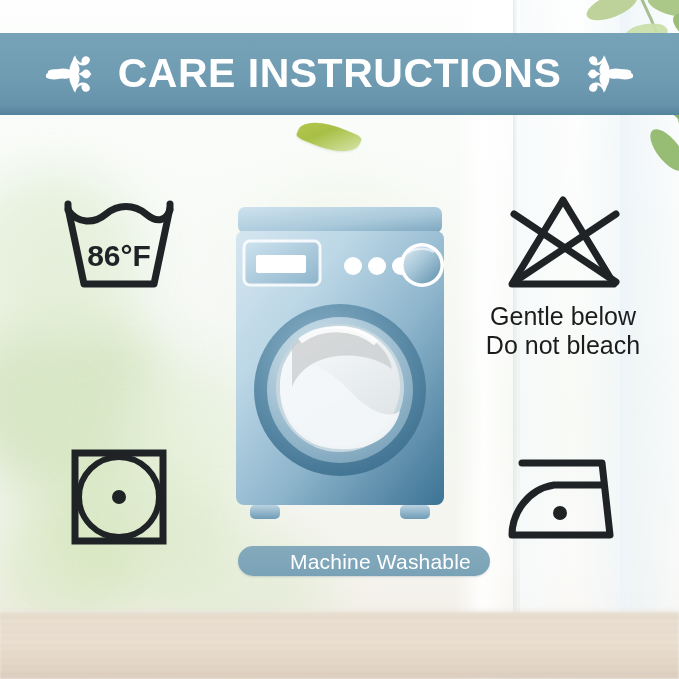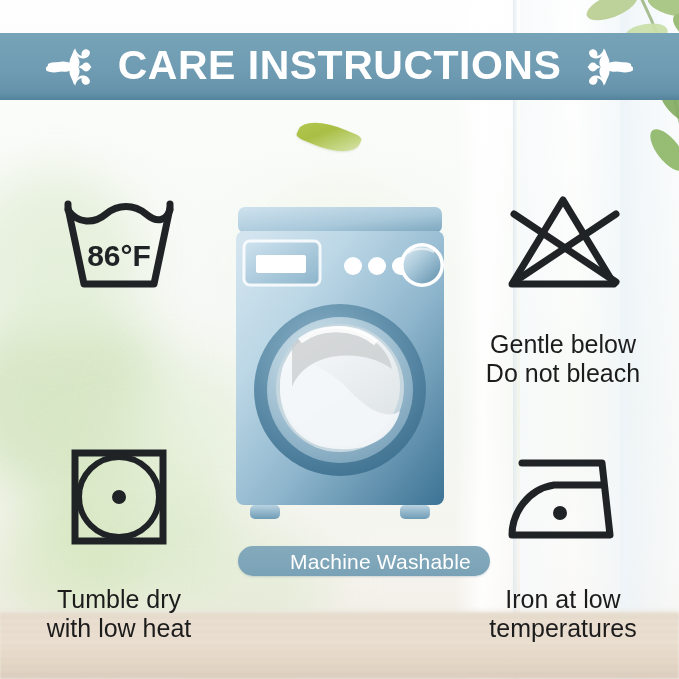--- a/index.html
+++ b/index.html
@@ -72,21 +72,21 @@
     position:absolute; left:298px; top:124px;
     width:62px; height:26px;
     background:linear-gradient(135deg,#b5c84f 0%, #a8bf45 40%, #c8d98a 75%, #e3ead0 100%);
     border-radius:70% 12% 70% 12%;
     transform:rotate(23deg);
     box-shadow:0 1px 2px rgba(120,140,90,.18);
   }
 
   
   #banner {
-    position:absolute; left:0; top:33px; width:679px; height:67px;
+    position:absolute; left:0; top:33px; width:679px; height:82px;
     background:linear-gradient(to bottom,#77a3b8 0%, #6f9cb2 55%, #6693aa 88%, #53839c 100%);
     display:flex; align-items:center; justify-content:center;
     z-index:6;
   }
   #banner-title {
     color:#ffffff;
     font-size:41px;
     font-weight:bold;
     letter-spacing:.5px;
     white-space:nowrap;
@@ -95,21 +95,20 @@
   }
   .fdl { width:56px; height:44px; flex:0 0 auto; }
   .fdl.left  { margin-right:16px; }
   .fdl.right { margin-left:16px; }
 
   
   .cell {
     position:absolute;
     display:flex; flex-direction:column; align-items:center;
     z-index:5;
-    gap:28px;
   }
   .cell-tl { left:8px;   top:190px; width:222px; }
   .cell-tr { left:452px; top:190px; width:222px; }
   .cell-bl { left:8px;   top:445px; width:222px; }
   .cell-br { left:452px; top:445px; width:222px; }
 
   .sym { display:block; }
   .caption {
     margin-top:8px;
     text-align:center;
@@ -251,33 +250,29 @@
   <div class="caption">Gentle below
 Do not bleach</div>
 </div>
 
 <div class="cell cell-bl">
   <svg class="sym" width="104" height="104" viewBox="0 0 104 104">
     <rect x="8" y="8" width="88" height="88" fill="none" stroke="#1f2326" stroke-width="7"></rect>
     <circle cx="52" cy="52" r="40" fill="none" stroke="#1f2326" stroke-width="6"></circle>
     <circle cx="52" cy="52" r="7" fill="#1f2326"></circle>
   </svg>
-  <div class="caption">Tumble dry
-with low heat</div>
 </div>
 
 <div class="cell cell-br">
   <svg class="sym" width="130" height="104" viewBox="0 0 130 104">
     <path d="M24 18 L104 18 L112 90 L14 90
              C14 68, 30 44, 56 40
              L104 40" fill="none" stroke="#1f2326" stroke-width="7" stroke-linejoin="round" stroke-linecap="round"></path>
     <circle cx="62" cy="68" r="7" fill="#1f2326"></circle>
   </svg>
-  <div class="caption">Iron at low
-temperatures</div>
 </div>
 
 <svg id="washer" viewBox="0 0 216 330">
   <defs>
     <linearGradient id="bodyGrad" x1="0" y1="0" x2="1" y2="1">
       <stop offset="0%" stop-color="#d6e6f0"></stop>
       <stop offset="28%" stop-color="#bcd7e6"></stop>
       <stop offset="58%" stop-color="#8fb6cd"></stop>
       <stop offset="100%" stop-color="#3c7394"></stop>
     </linearGradient>

